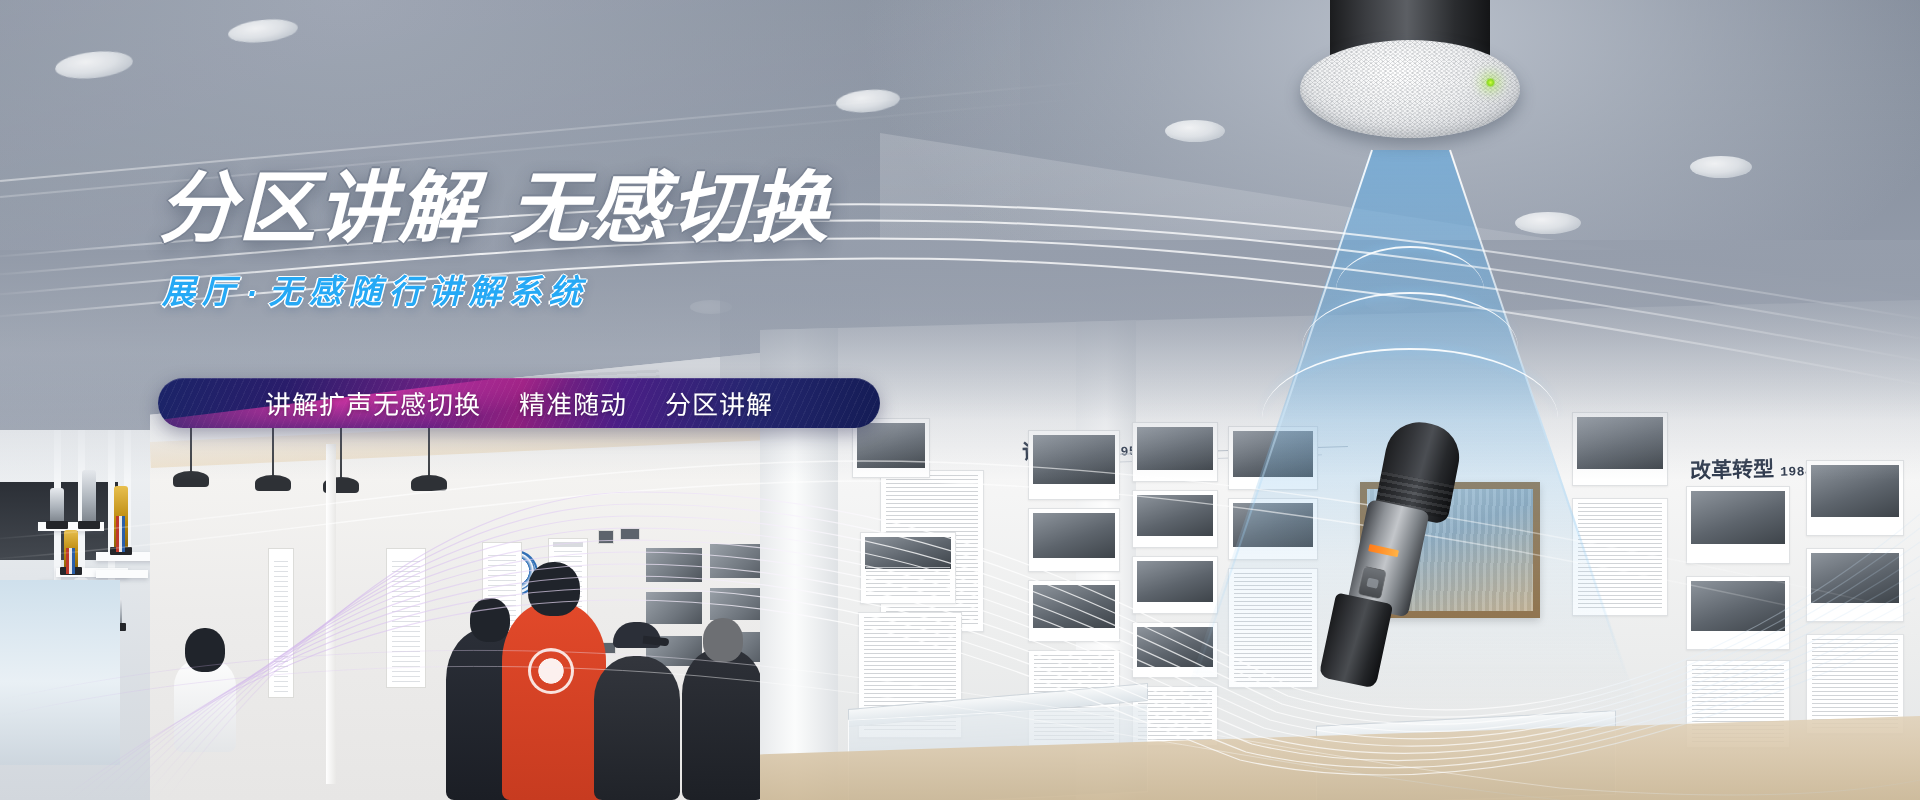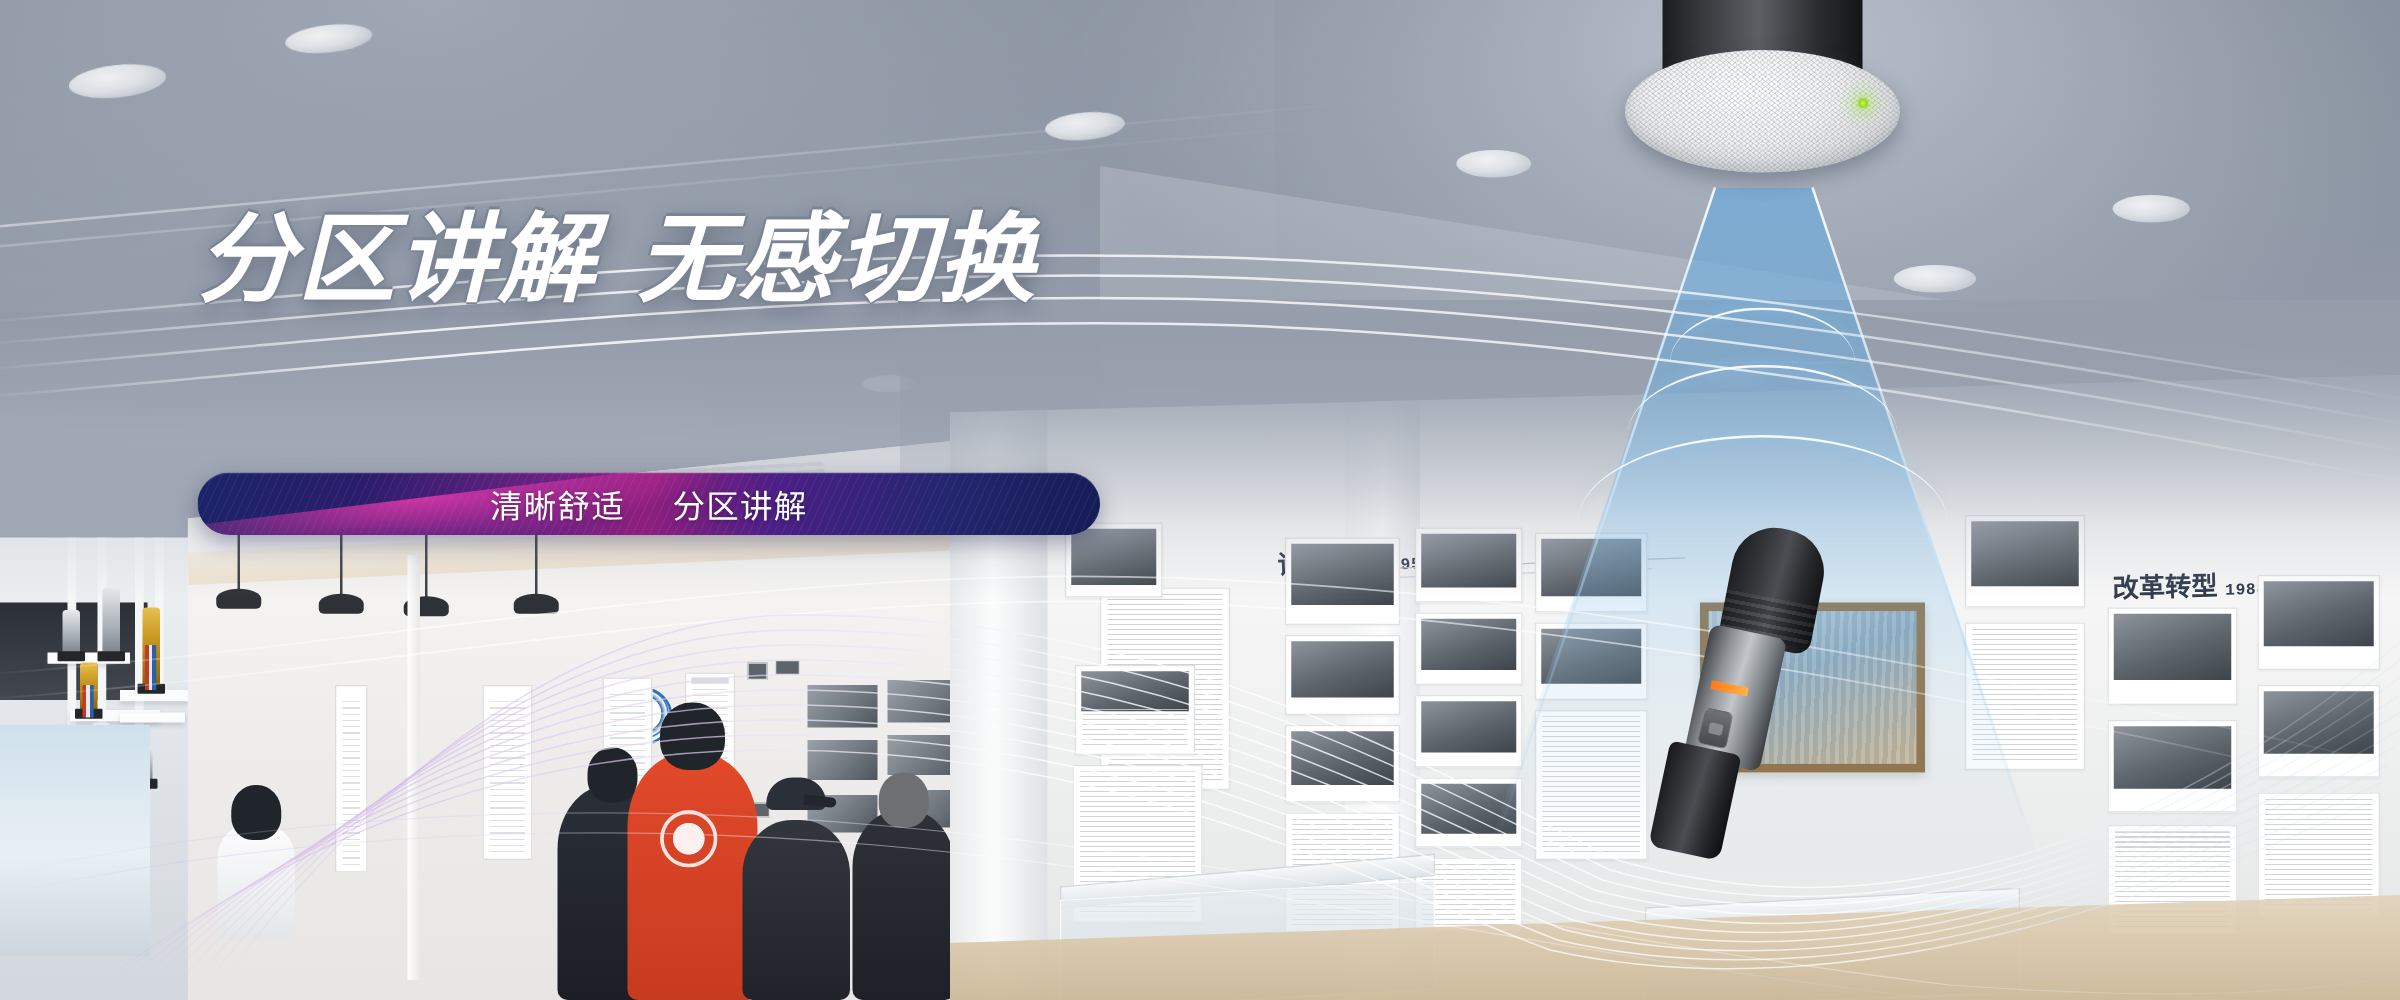--- a/index.html
+++ b/index.html
@@ -599,20 +599,22 @@
     <div class="mic-body"></div>
     <div class="mic-tail"></div>
     <div class="mic-brand"></div>
     <div class="mic-btn"></div>
   </div>
 
   <div class="copy">
     <h1 class="title">
       <span>分区讲解</span><span class="gap"></span><span>无感切换</span>
     </h1>
+    <div class="subtitle">展厅·无感随行讲解系统</div>
   </div>
 
   <div class="pill">
-    <span>清晰舒适</span>
+    <span>讲解扩声无感切换</span>
+    <span>精准随动</span>
     <span>分区讲解</span>
   </div>
 
 </div>
 
 </body></html>

